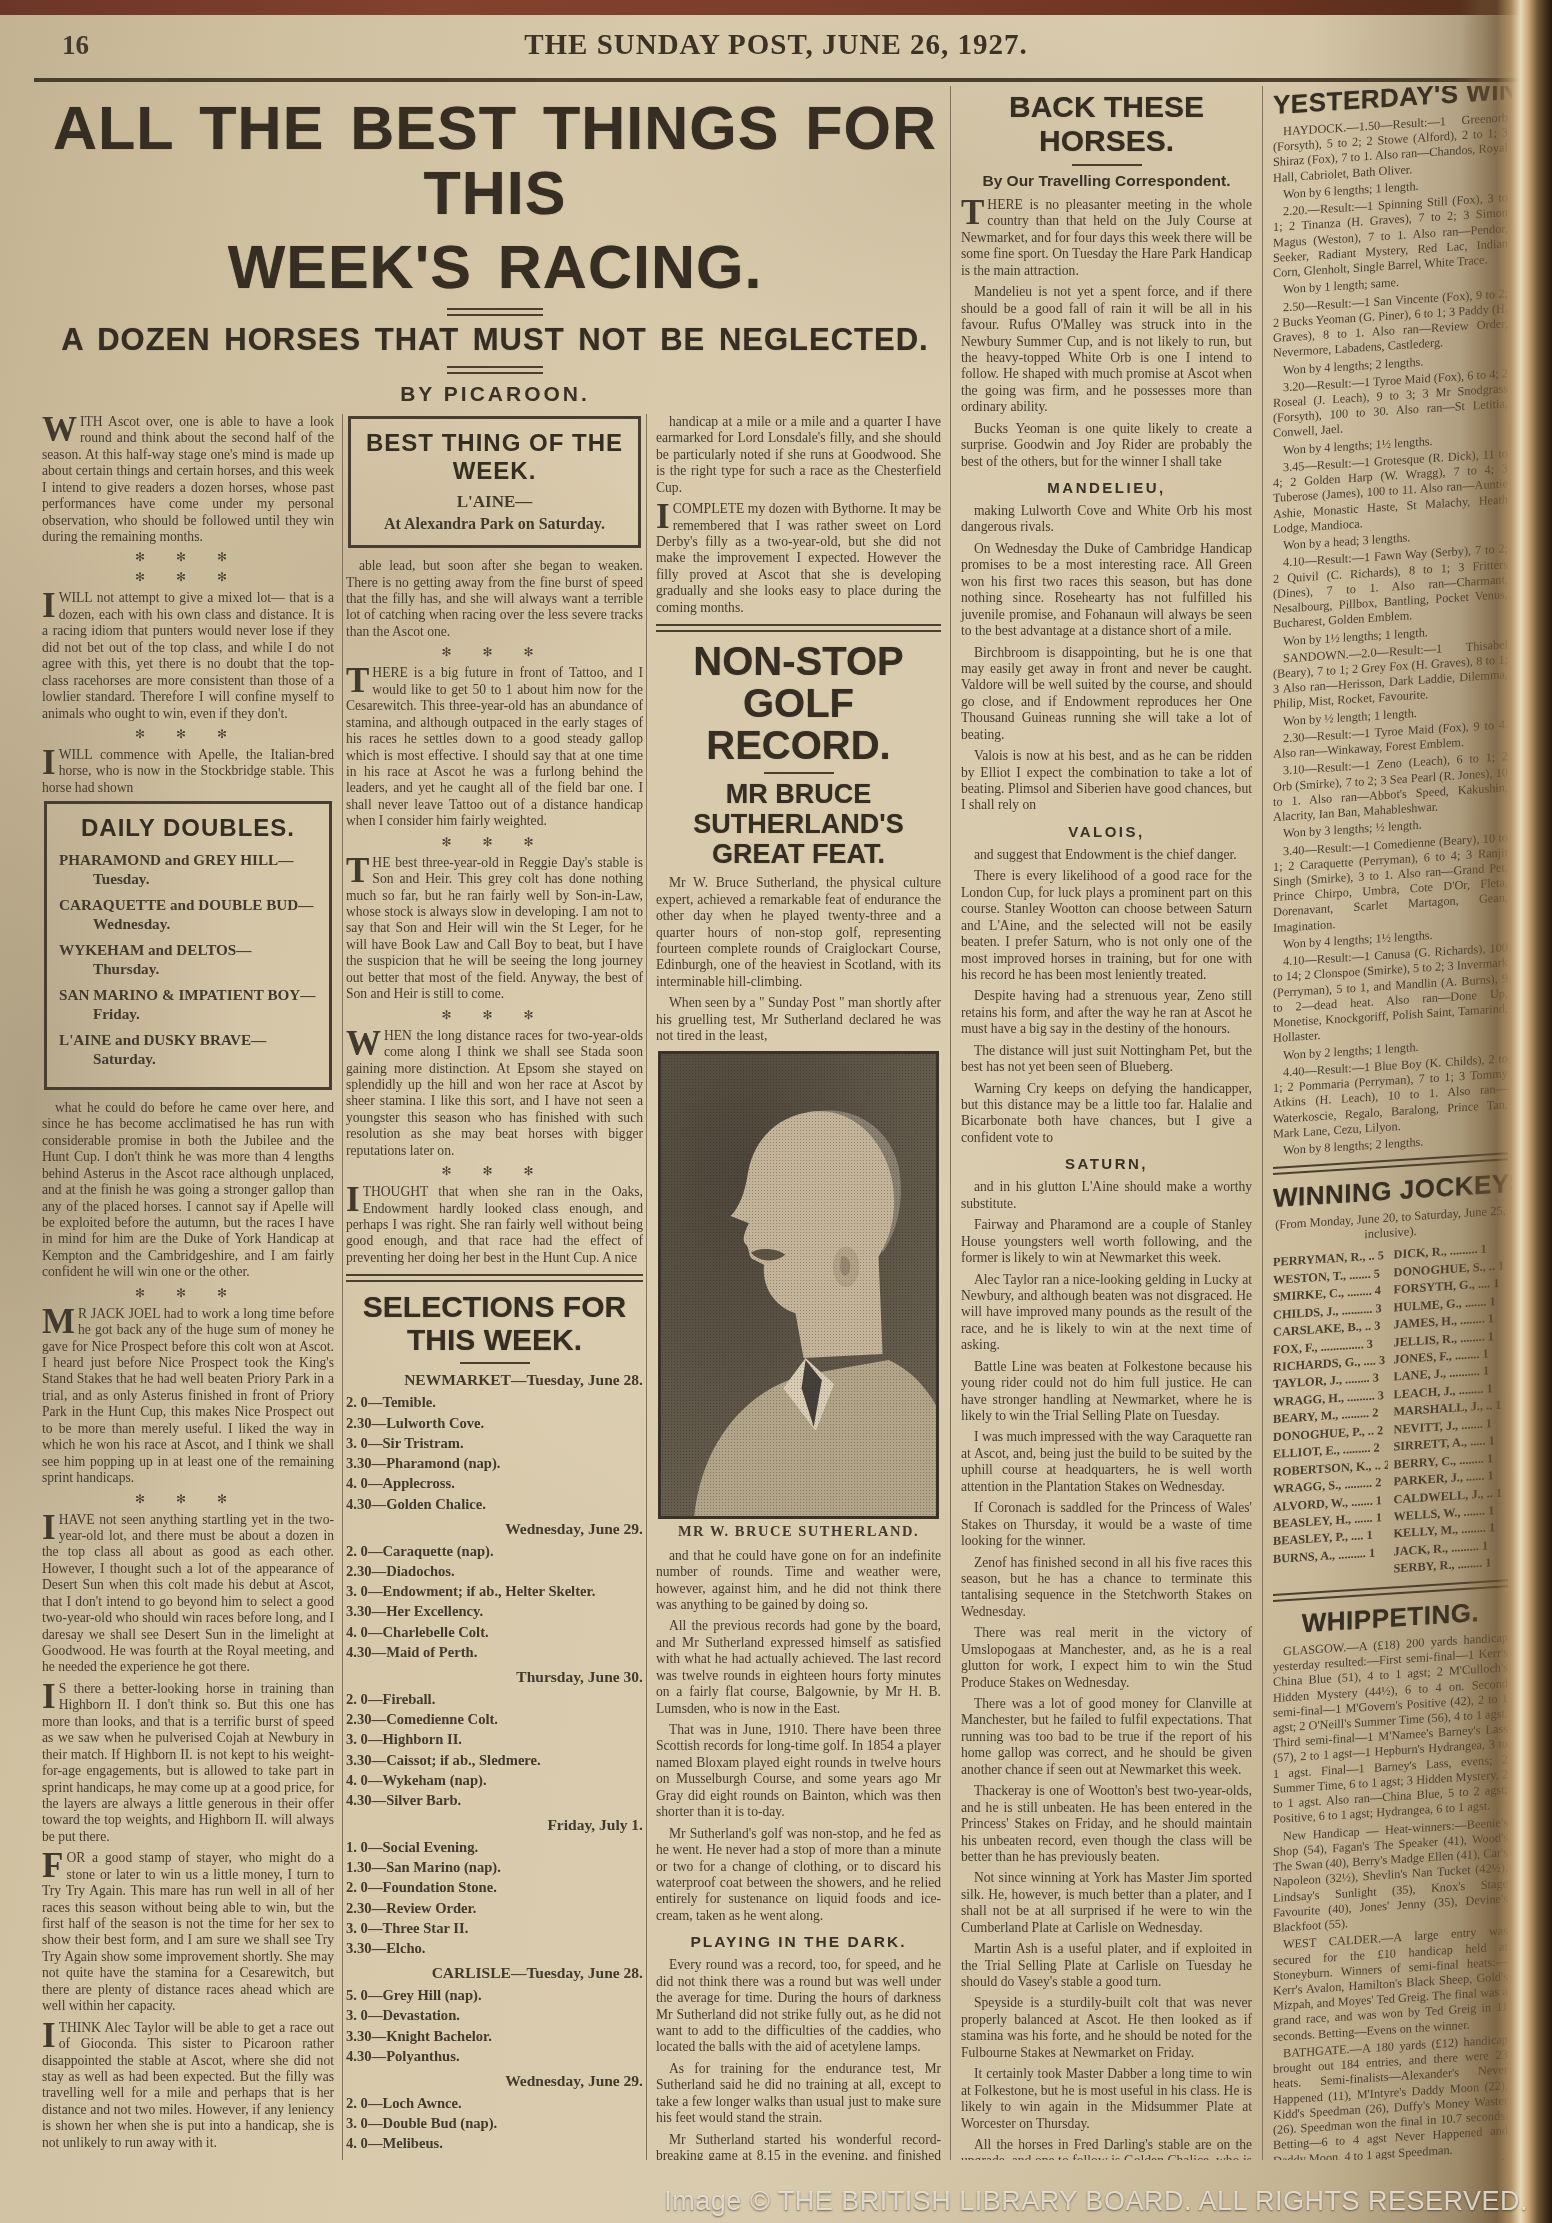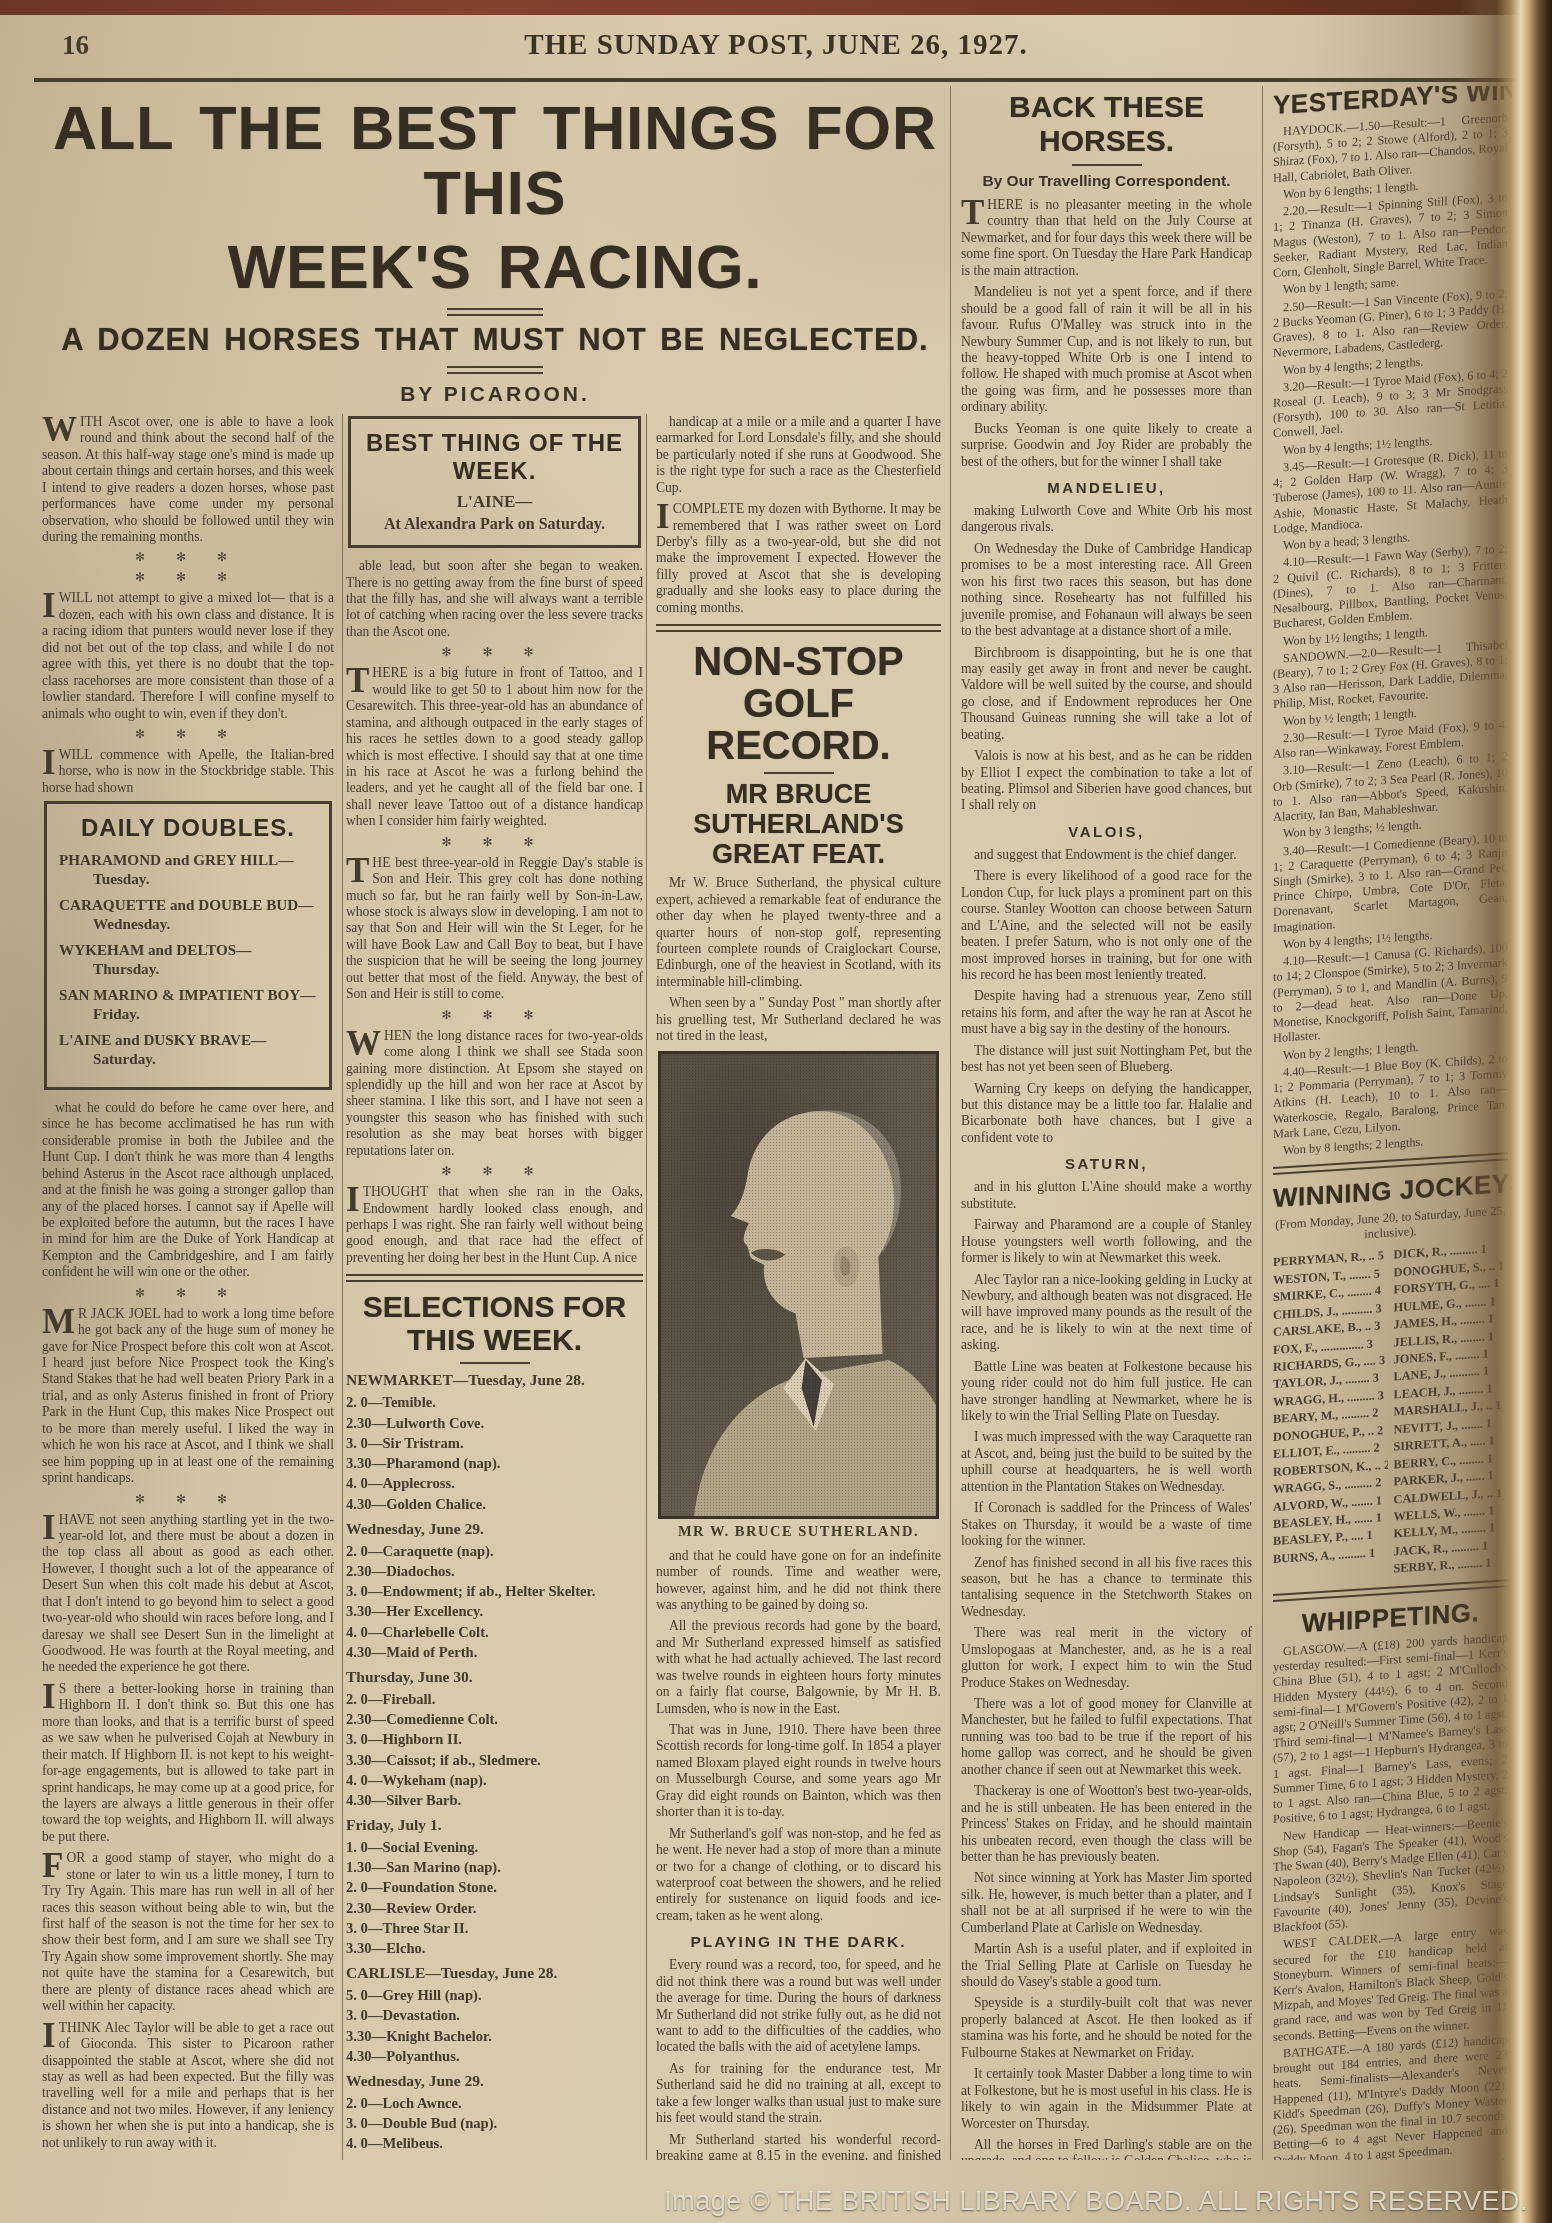--- a/index.html
+++ b/index.html
@@ -38,21 +38,21 @@
   .sub-headline{font-size:31px;letter-spacing:1px;word-spacing:4px;margin:2px 0 0;}
   .byline{font-family:"Liberation Sans",sans-serif;font-weight:bold;font-size:21px;letter-spacing:3px;text-align:center;margin:8px 0 0;color:#3a3227;}
   .short-dblrule{width:96px;margin:8px auto 6px;border-top:2px solid #4a3f2f;border-bottom:2px solid #4a3f2f;height:4px;}
   .dblrule{border-top:2px solid #4a3f2f;border-bottom:2px solid #4a3f2f;height:4px;margin:8px 0;}
   .para{font-size:13.6px;line-height:1.21;text-align:justify;margin:0 0 5px;text-indent:13px;}
   .para.dropcap{text-indent:0;}
   .para.dropcap::first-letter{float:left;font-size:35px;line-height:.82;font-weight:bold;padding:2px 3px 0 0;color:#39302       5;}
   .stars{text-align:center;color:#4a4136;font-size:12px;letter-spacing:14px;margin:3px 0 5px;}
   .crosshead{text-align:center;font-family:"Liberation Sans",sans-serif;font-weight:bold;font-size:15px;letter-spacing:2.5px;margin:9px 0 7px;color:#3a3227;}
   .subhead2{text-align:center;font-family:"Liberation Sans",sans-serif;font-weight:bold;font-size:15.5px;letter-spacing:2px;margin:9px 0 6px;color:#3a3227;}
-  .sel-day{text-align:left;font-weight:bold;font-size:15.5px;margin:7px 0 5px;text-indent:0;}
+  .sel-day{text-align:right;font-weight:bold;font-size:15.5px;margin:7px 0 5px;text-indent:0;}
   .sel-entry{font-weight:bold;font-size:14.6px;margin:0 0 3.5px;text-indent:0;text-align:left;line-height:1.15;}
   .result-para{font-size:12.3px;line-height:1.24;text-align:justify;margin:0 0 2px;text-indent:10px;}
   .jockey-cols{display:flex;gap:6px;}
   .jockey-col{width:50%;overflow:hidden;}
   .jockey-row{font-size:12.3px;line-height:1.42;white-space:nowrap;overflow:hidden;margin:0;font-weight:bold;color:#463d30;}
   .box{border:3px solid #473e31;padding:10px 12px 12px;margin:2px 2px 10px;background:rgba(235,224,198,.12);}
   .box-title{text-align:center;font-family:"Liberation Sans",sans-serif;font-weight:bold;font-size:24px;line-height:1.15;letter-spacing:1px;color:#362e23;}
   .box-sel{text-align:center;font-weight:bold;font-size:17px;margin-top:8px;}
   .box-venue{text-align:center;font-weight:bold;font-size:16px;margin-top:3px;}
   .dd-entry{font-weight:bold;font-size:15.2px;line-height:1.25;margin:0 0 7px;padding-left:34px;text-indent:-34px;text-align:left;}

